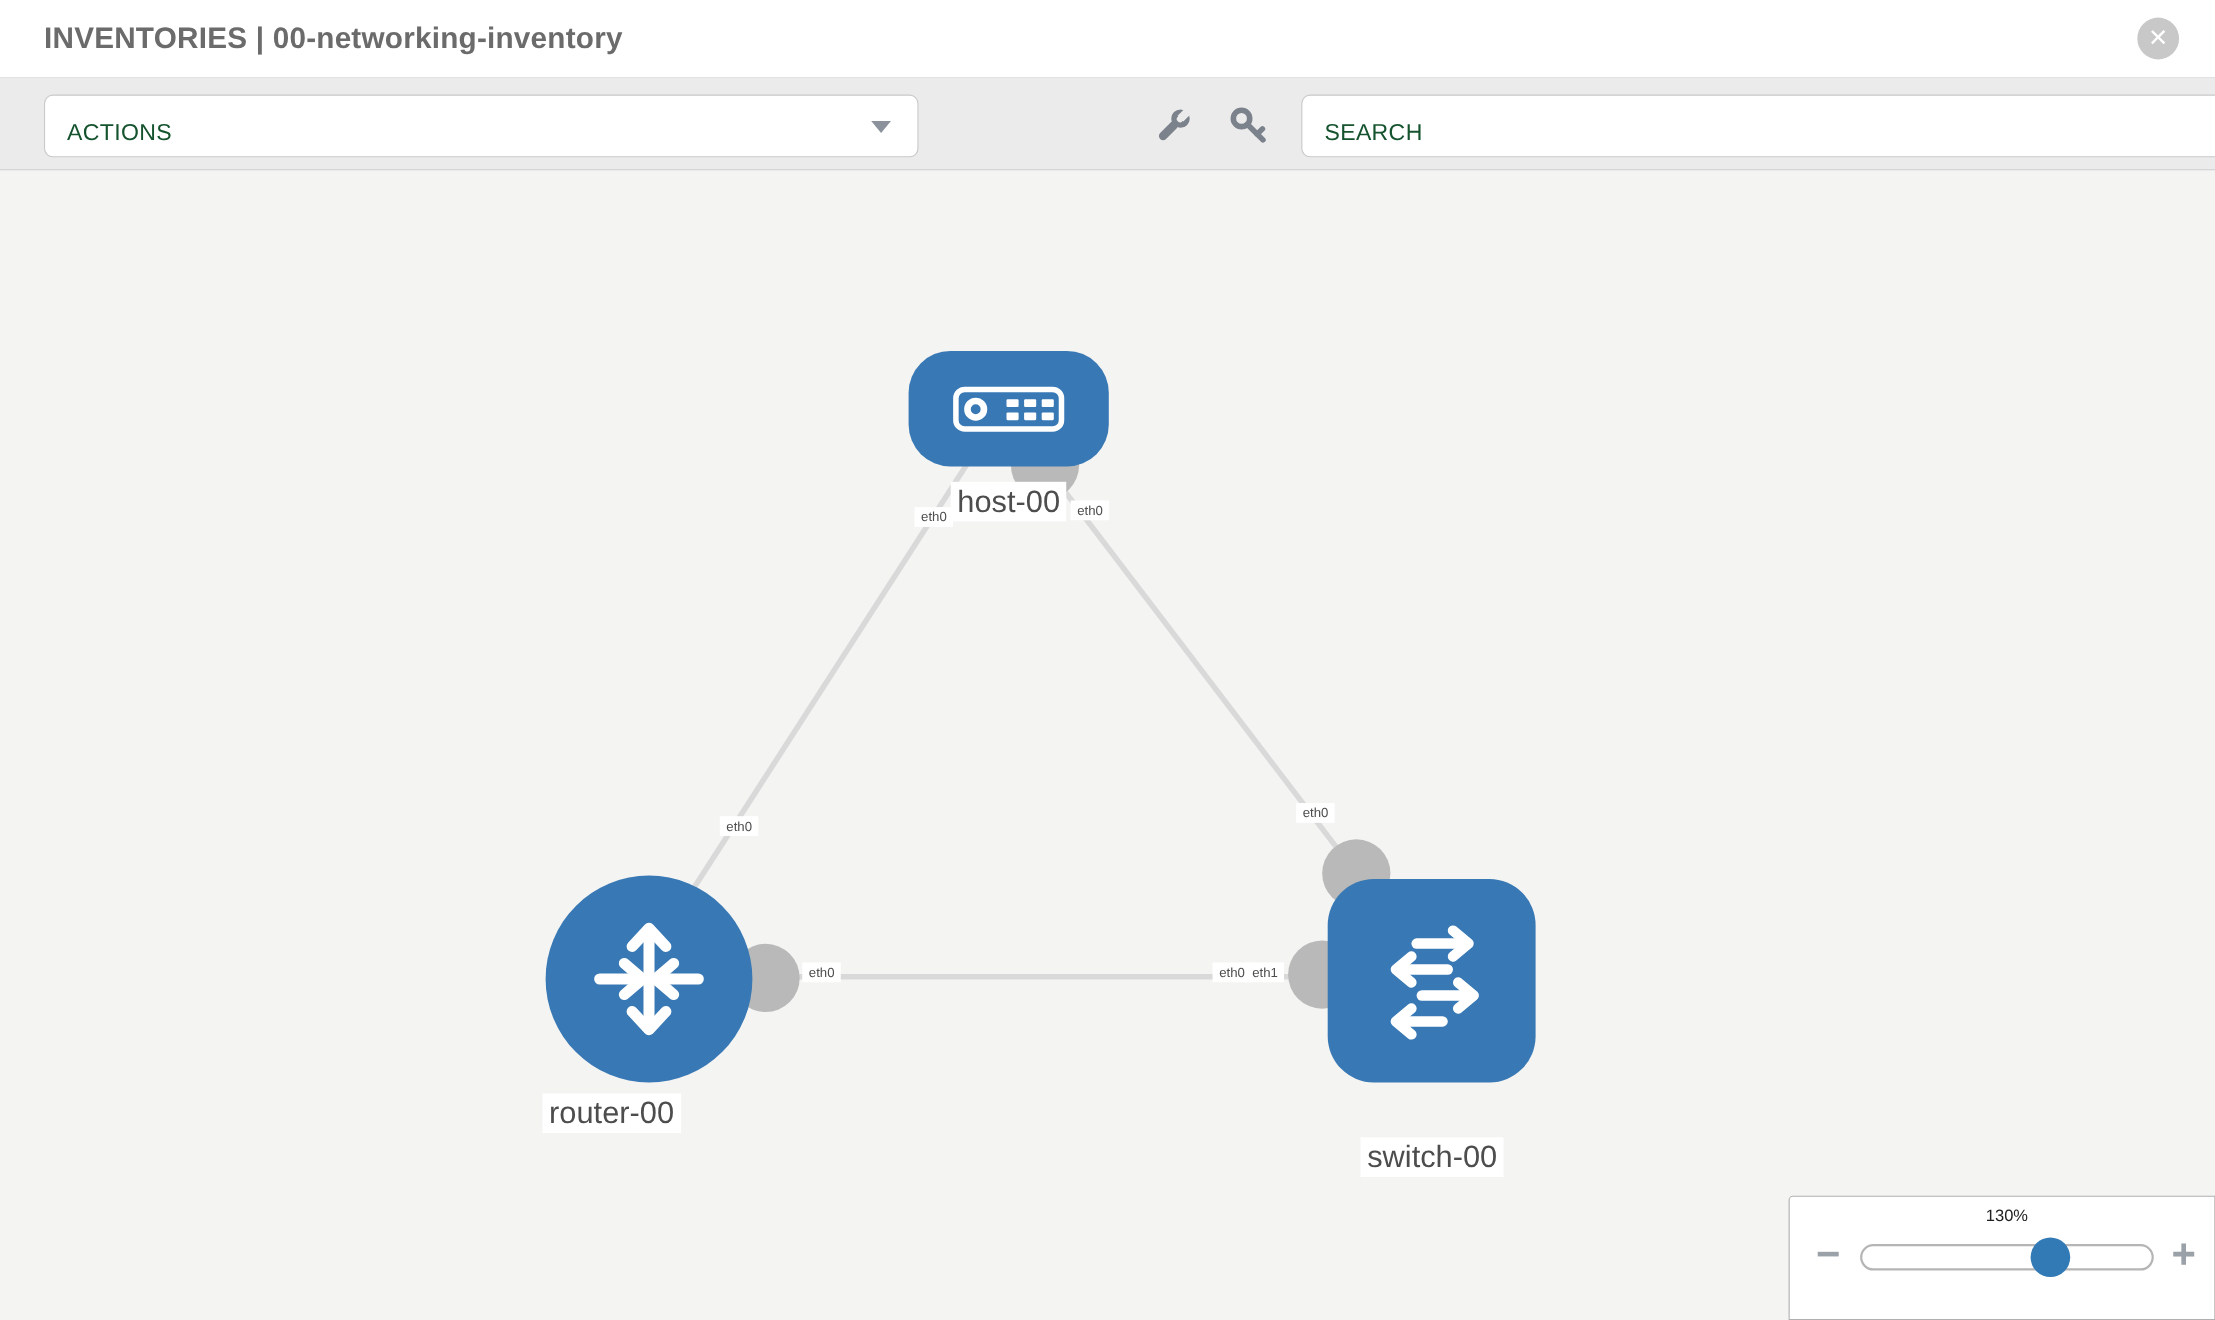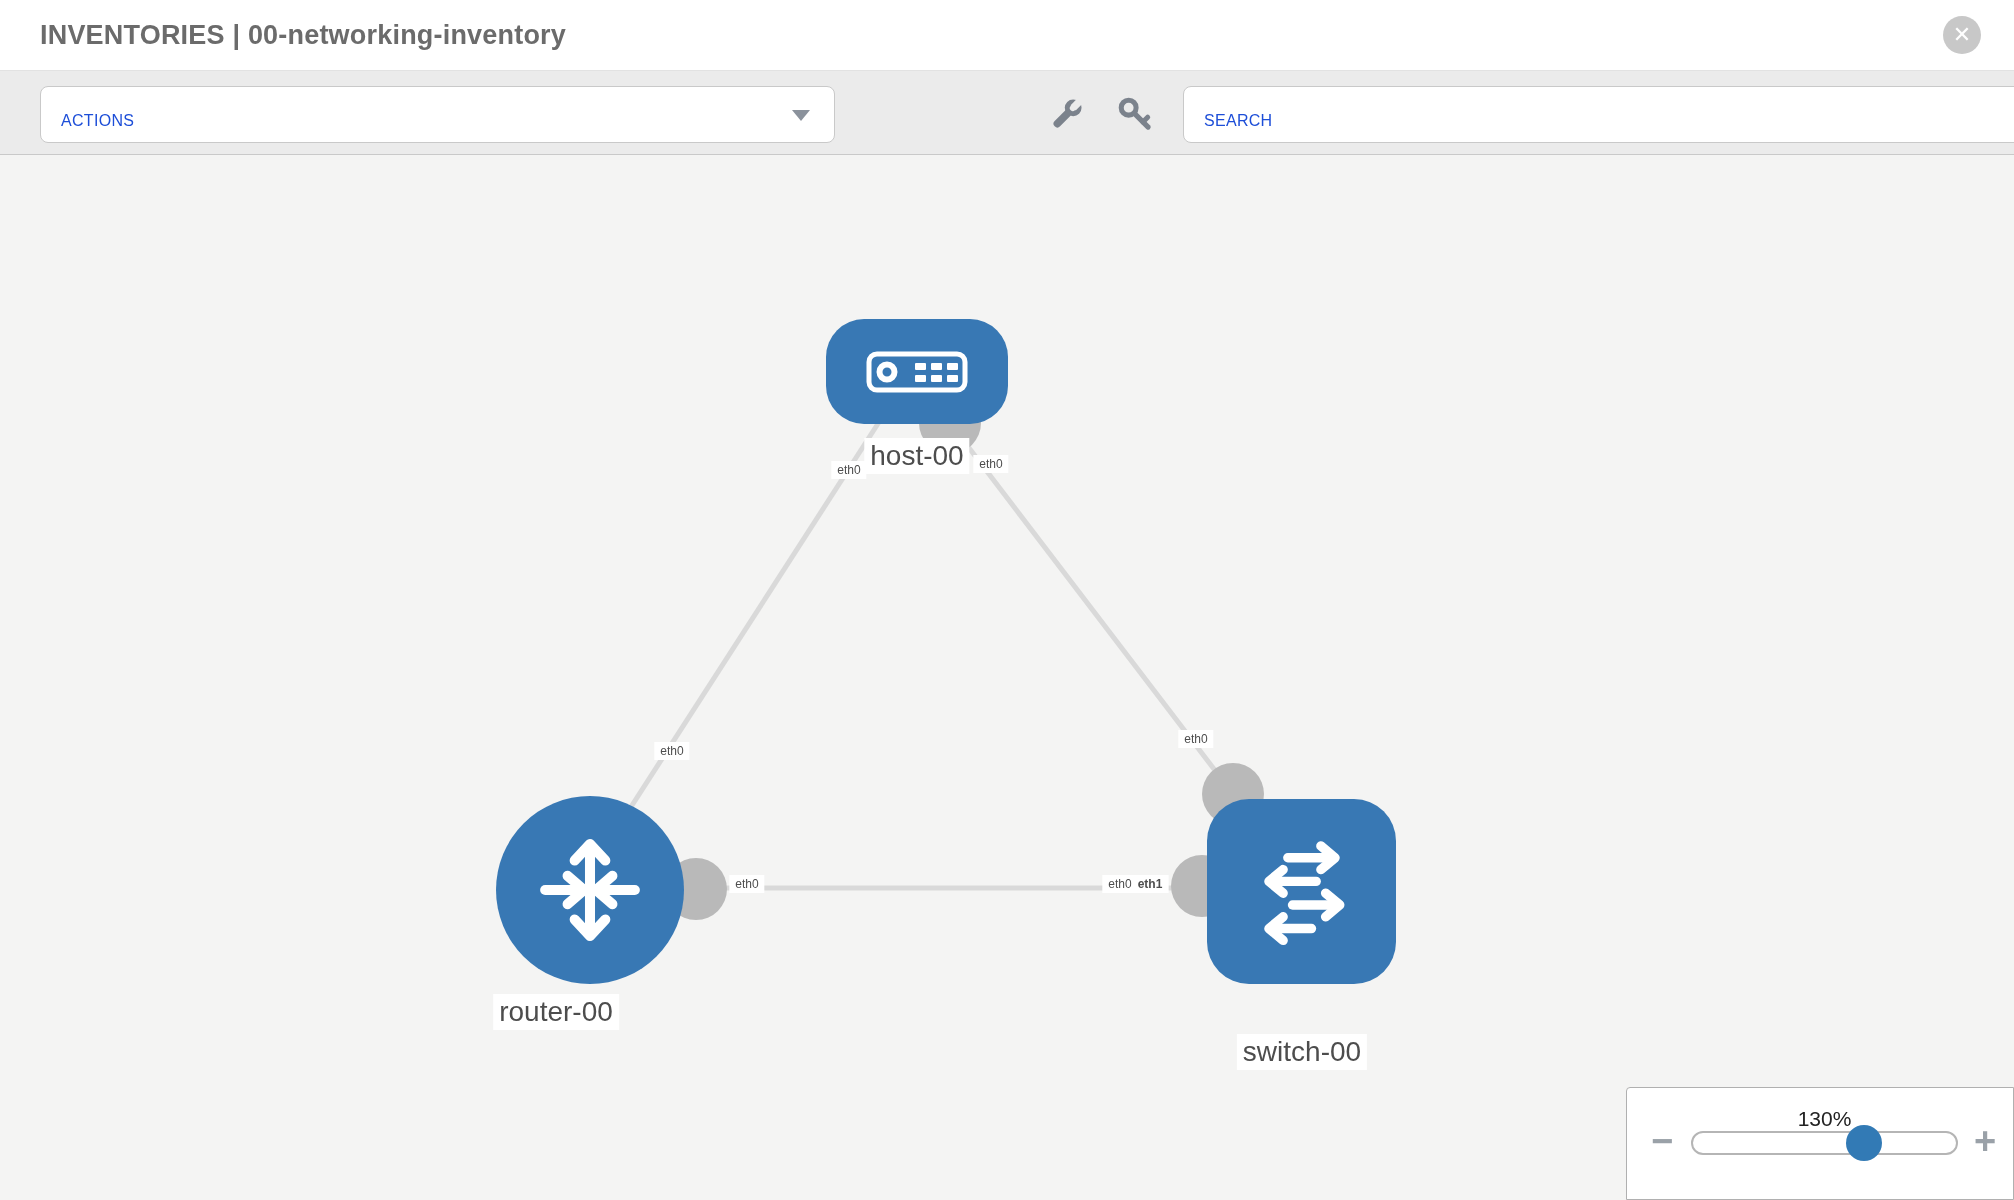--- a/index.html
+++ b/index.html
@@ -21,21 +21,21 @@
     font-size:27px;font-weight:bold;color:#6b6b6b;letter-spacing:.2px;}
   .close-btn{position:absolute;left:1943px;top:16px;width:38px;height:38px;border-radius:50%;
     background:#c8c8c8;display:flex;align-items:center;justify-content:center;cursor:pointer;}
   .close-btn span{color:#fff;font-size:22px;font-weight:bold;line-height:1;}
 
   
   .toolbar{position:absolute;left:0;top:70px;width:2014px;height:85px;
     background:var(--toolbar-bg);border-top:1px solid #e2e2e2;border-bottom:1px solid #c9c9c9;}
   .select-box{position:absolute;top:15px;height:57px;background:#fff;border:1px solid #c9c9c9;
     border-radius:8px;display:flex;align-items:center;cursor:pointer;}
-  .select-box .label{margin-left:20px;font-size:16px;color:#1d4ed8;letter-spacing:.3px;margin-top:12px;}
+  .select-box .label{margin-left:20px;font-size:21px;color:#14532d;letter-spacing:.3px;margin-top:12px;}
   .caret{position:absolute;right:24px;top:50%;margin-top:-5px;width:0;height:0;
     border-left:9px solid transparent;border-right:9px solid transparent;
     border-top:11px solid #8b929c;}
   .actions-box{left:40px;width:795px;}
   .search-box{left:1183px;width:924px;}
   .tool-icon{position:absolute;top:24px;width:38px;height:38px;cursor:pointer;}
   .wrench-pos{left:1048px;} .key-pos{left:1116px;}
 
   
   .canvas{position:absolute;left:0;top:155px;width:2014px;height:1045px;background:var(--canvas-bg);}
@@ -46,22 +46,22 @@
   .node-router{left:496px;top:641px;width:188px;height:188px;border-radius:50%;}
   .node-switch{left:1207px;top:644px;width:189px;height:185px;border-radius:42px;}
   .chip{position:absolute;z-index:3;background:#fff;color:#4d4d4d;white-space:nowrap;
     padding:2px 6px;transform:translate(-50%,-50%);}
   .node-chip{font-size:28px;}
   .if-chip{font-size:12px;}
 
   
   .zoom-panel{position:absolute;left:1626px;top:1087px;width:388px;height:113px;z-index:4;
     background:#fff;border:1px solid #b0b0b0;border-radius:4px 0 0 0;}
-  .zoom-level{position:absolute;left:64px;top:19px;width:267px;text-align:center;
-    font-size:21px;color:#222;}
+  .zoom-level{position:absolute;left:64px;top:9px;width:267px;text-align:center;
+    font-size:15px;color:#222;}
   .zoom-minus,.zoom-plus{position:absolute;top:34px;font-size:38px;font-weight:bold;
     color:#9aa1a8;cursor:pointer;line-height:1;}
   .zoom-minus{left:24px;} .zoom-plus{left:347px;}
   .zoom-track{position:absolute;left:64px;top:43px;width:267px;height:24px;background:#fff;
     border:2px solid #b5b5b5;border-radius:13px;cursor:pointer;}
   .zoom-handle{position:absolute;left:219px;top:37px;width:36px;height:36px;border-radius:50%;
     background:var(--slider-handle);cursor:grab;}
 </style>
 </head>
 <body>
@@ -168,21 +168,21 @@
     <div class="chip node-chip" style="left:917px;top:301px;">host-00</div>
     <div class="chip node-chip" style="left:556px;top:857px;">router-00</div>
     <div class="chip node-chip" style="left:1302px;top:897px;">switch-00</div>
 
     <div class="chip if-chip" style="left:849px;top:315px;">eth0</div>
     <div class="chip if-chip" style="left:991px;top:309px;">eth0</div>
     <div class="chip if-chip" style="left:672px;top:596px;">eth0</div>
     <div class="chip if-chip" style="left:1196px;top:584px;">eth0</div>
     <div class="chip if-chip" style="left:747px;top:729px;">eth0</div>
     <div class="chip if-chip" style="left:1120px;top:729px;">eth0</div>
-    <div class="chip if-chip" style="left:1150px;top:729px;font-weight:bold;">eth1</div>
+    <div class="chip if-chip" style="left:1150px;top:729px;">eth1</div>
   </div>
 
   <div class="zoom-panel">
     <div class="zoom-level">130%</div>
     <div class="zoom-minus">−</div>
     <div class="zoom-track"></div>
     <div class="zoom-handle"></div>
     <div class="zoom-plus">+</div>
   </div>
 

